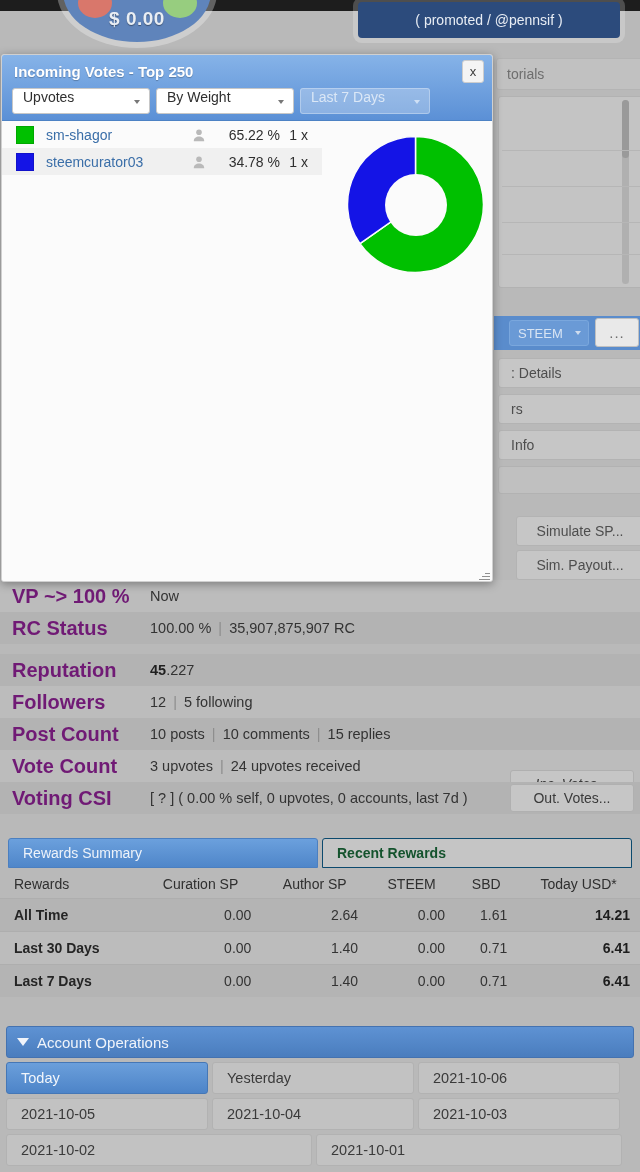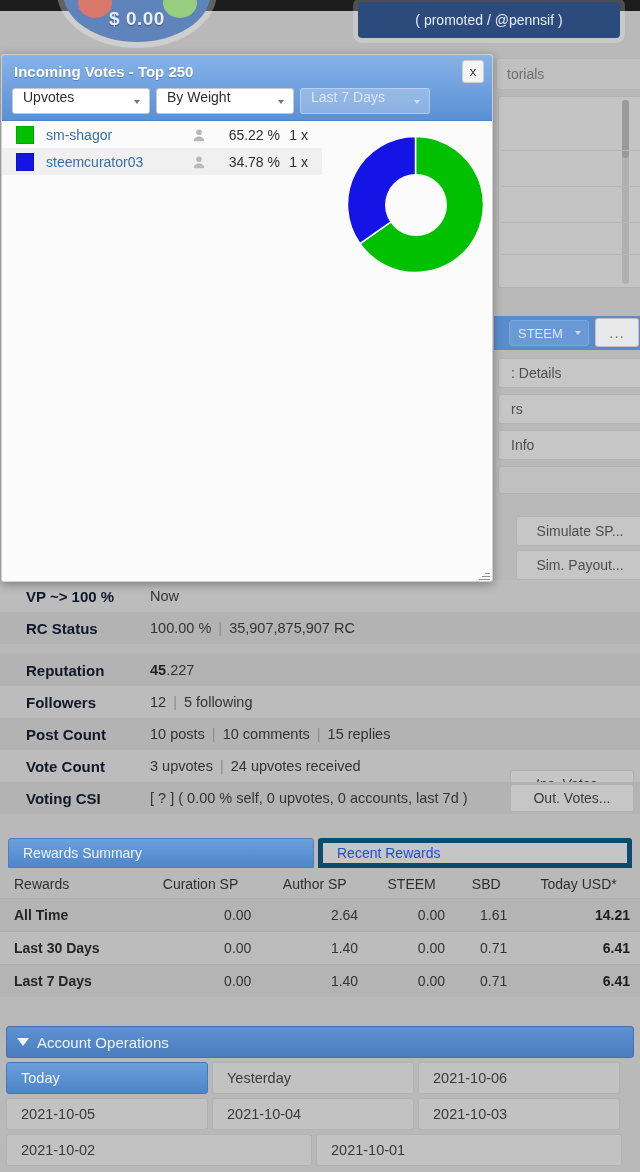--- a/index.html
+++ b/index.html
@@ -102,22 +102,22 @@
     display: flex; align-items: center; padding-left: 12px;
   }
 
   
   .info-table { position: absolute; left: 0; top: 580px; width: 640px; }
   .info-row { display: flex; height: 32px; align-items: center; }
   .info-row.shade { background: #b3b3b3; }
   .info-row.light { background: #bcbcbc; }
   .info-gap { height: 10px; background: #b9b9b9; }
   .info-label {
-    width: 150px; padding-left: 26px; font-size: 15px;
-    font-weight: bold; color: #0f172a;
+    width: 150px; padding-left: 12px; font-size: 20px;
+    font-weight: bold; color: #701a75;
   }
   .info-value { flex: 1; font-size: 14.5px; color: #333; }
   .info-value .sep { color: #8d8d8d; padding: 0 3px; }
   .info-value .strong { font-weight: bold; color: #1f1f1f; }
   .info-btn {
     position: absolute; right: 6px; width: 124px; height: 28px;
     background: #c6c6c6; border: 1px solid #b0b0b0; border-radius: 3px;
     color: #3a3a3a; font-size: 14px;
     display: flex; align-items: center; justify-content: center;
   }
@@ -127,21 +127,21 @@
   .tabs { display: flex; height: 30px; padding: 0 8px; gap: 4px; }
   .tab {
     flex: 1; display: flex; align-items: center; padding-left: 14px;
     font-size: 14px; border-radius: 3px 3px 0 0;
   }
   .tab.active {
     background: linear-gradient(#6ba0dd, #4f86c9);
     color: #eef3fa; border: 1px solid #4b7fc0;
   }
   .tab.inactive {
-    background: #c5c5c5; color: #1d4ed8; border: 5px solid #0c4a6e;
+    background: #c5c5c5; color: #14532d; border: 1px solid #0c4a6e; font-weight: bold;
   }
   .rtable { width: 100%; border-collapse: collapse; margin-top: 2px; }
   .rtable th {
     font-size: 14px; font-weight: normal; color: #2f2f2f;
     padding: 6px 10px; text-align: center; background: #b9b9b9;
   }
   .rtable th.first { text-align: left; padding-left: 14px; }
   .rtable td {
     font-size: 14px; color: #333; padding: 8px 10px; text-align: right;
     background: #b4b4b4; border-top: 1px solid #aeaeae;

